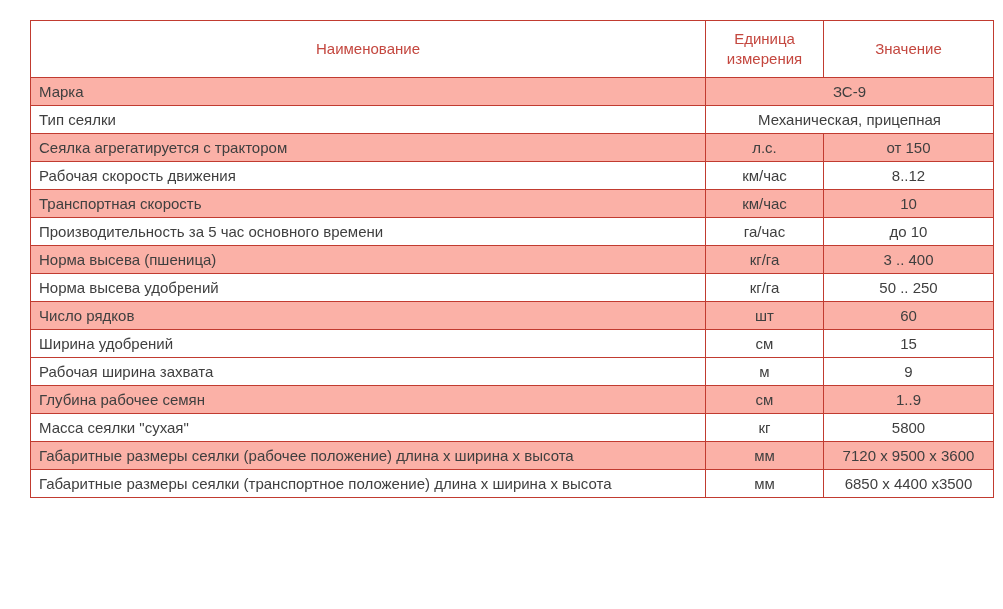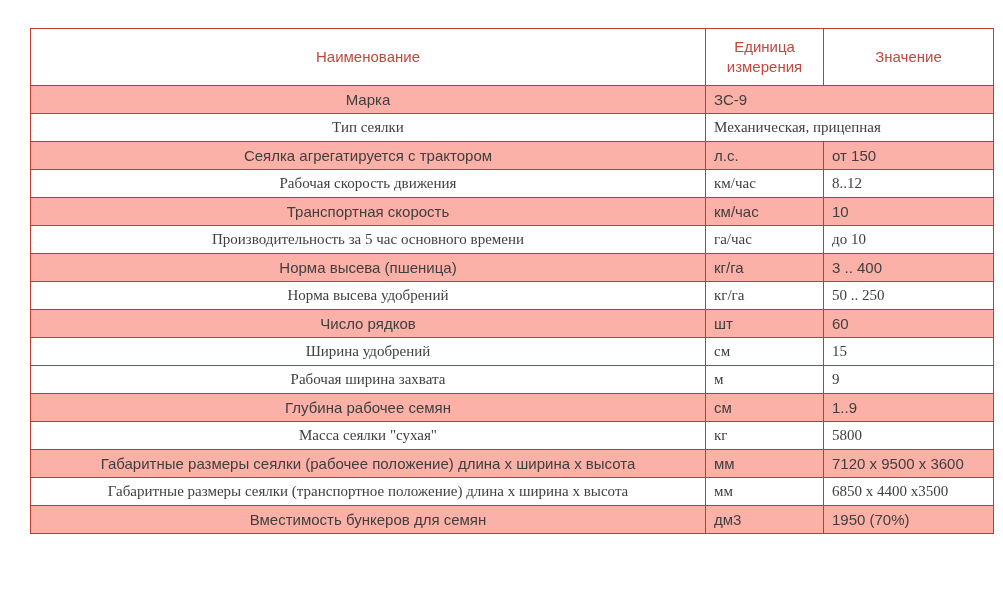--- a/index.html
+++ b/index.html
@@ -6,21 +6,21 @@
     margin: 0;
     padding: 0;
     background: #ffffff;
     width: 1003px;
     height: 609px;
     font-family: "Liberation Sans", "DejaVu Sans", sans-serif;
   }
   .spec-table-wrap {
     position: absolute;
     left: 30px;
-    top: 28px;
+    top: 20px;
   }
   table.spec-table {
     border-collapse: collapse;
     table-layout: fixed;
     width: 963px;
     font-size: 15px;
     color: #3f3f3f;
   }
   table.spec-table th,
   table.spec-table td {
@@ -34,24 +34,24 @@
     font-weight: normal;
     color: #c4473f;
     text-align: center;
     white-space: normal;
     line-height: 1.35;
   }
   table.spec-table td {
     height: 27px;
     line-height: 27px;
   }
-  td.col-name { text-align: center; }
-  td.col-unit, td.col-value, td.col-span { }
+  td.col-name { text-align: left; }
+  td.col-unit, td.col-value, td.col-span { text-align: center; }
   tr.pink td { background: #fbb1a7; }
-  tr.white td { background: #ffffff; font-family: Liberation Serif, serif; }
+  tr.white td { background: #ffffff; }
 </style>
 </head>
 <body>
 
 <div class="spec-table-wrap">
   <table class="spec-table">
     <colgroup>
       <col style="width:675px">
       <col style="width:118px">
       <col style="width:170px">
@@ -130,20 +130,15 @@
         <tr class="pink">
           <td class="col-name">Габаритные размеры сеялки (рабочее положение) длина х ширина х высота</td>
           <td class="col-unit">мм</td>
           <td class="col-value">7120 х 9500 х 3600</td>
         </tr>
         <tr class="white">
           <td class="col-name">Габаритные размеры сеялки (транспортное положение) длина х ширина х высота</td>
           <td class="col-unit">мм</td>
           <td class="col-value">6850 х 4400 х3500</td>
         </tr>
-        <tr class="pink">
-          <td class="col-name">Вместимость бункеров для семян</td>
-          <td class="col-unit">дм3</td>
-          <td class="col-value">1950 (70%)</td>
-        </tr>
       </tbody>
   </table>
 </div>
 
 </body></html>

